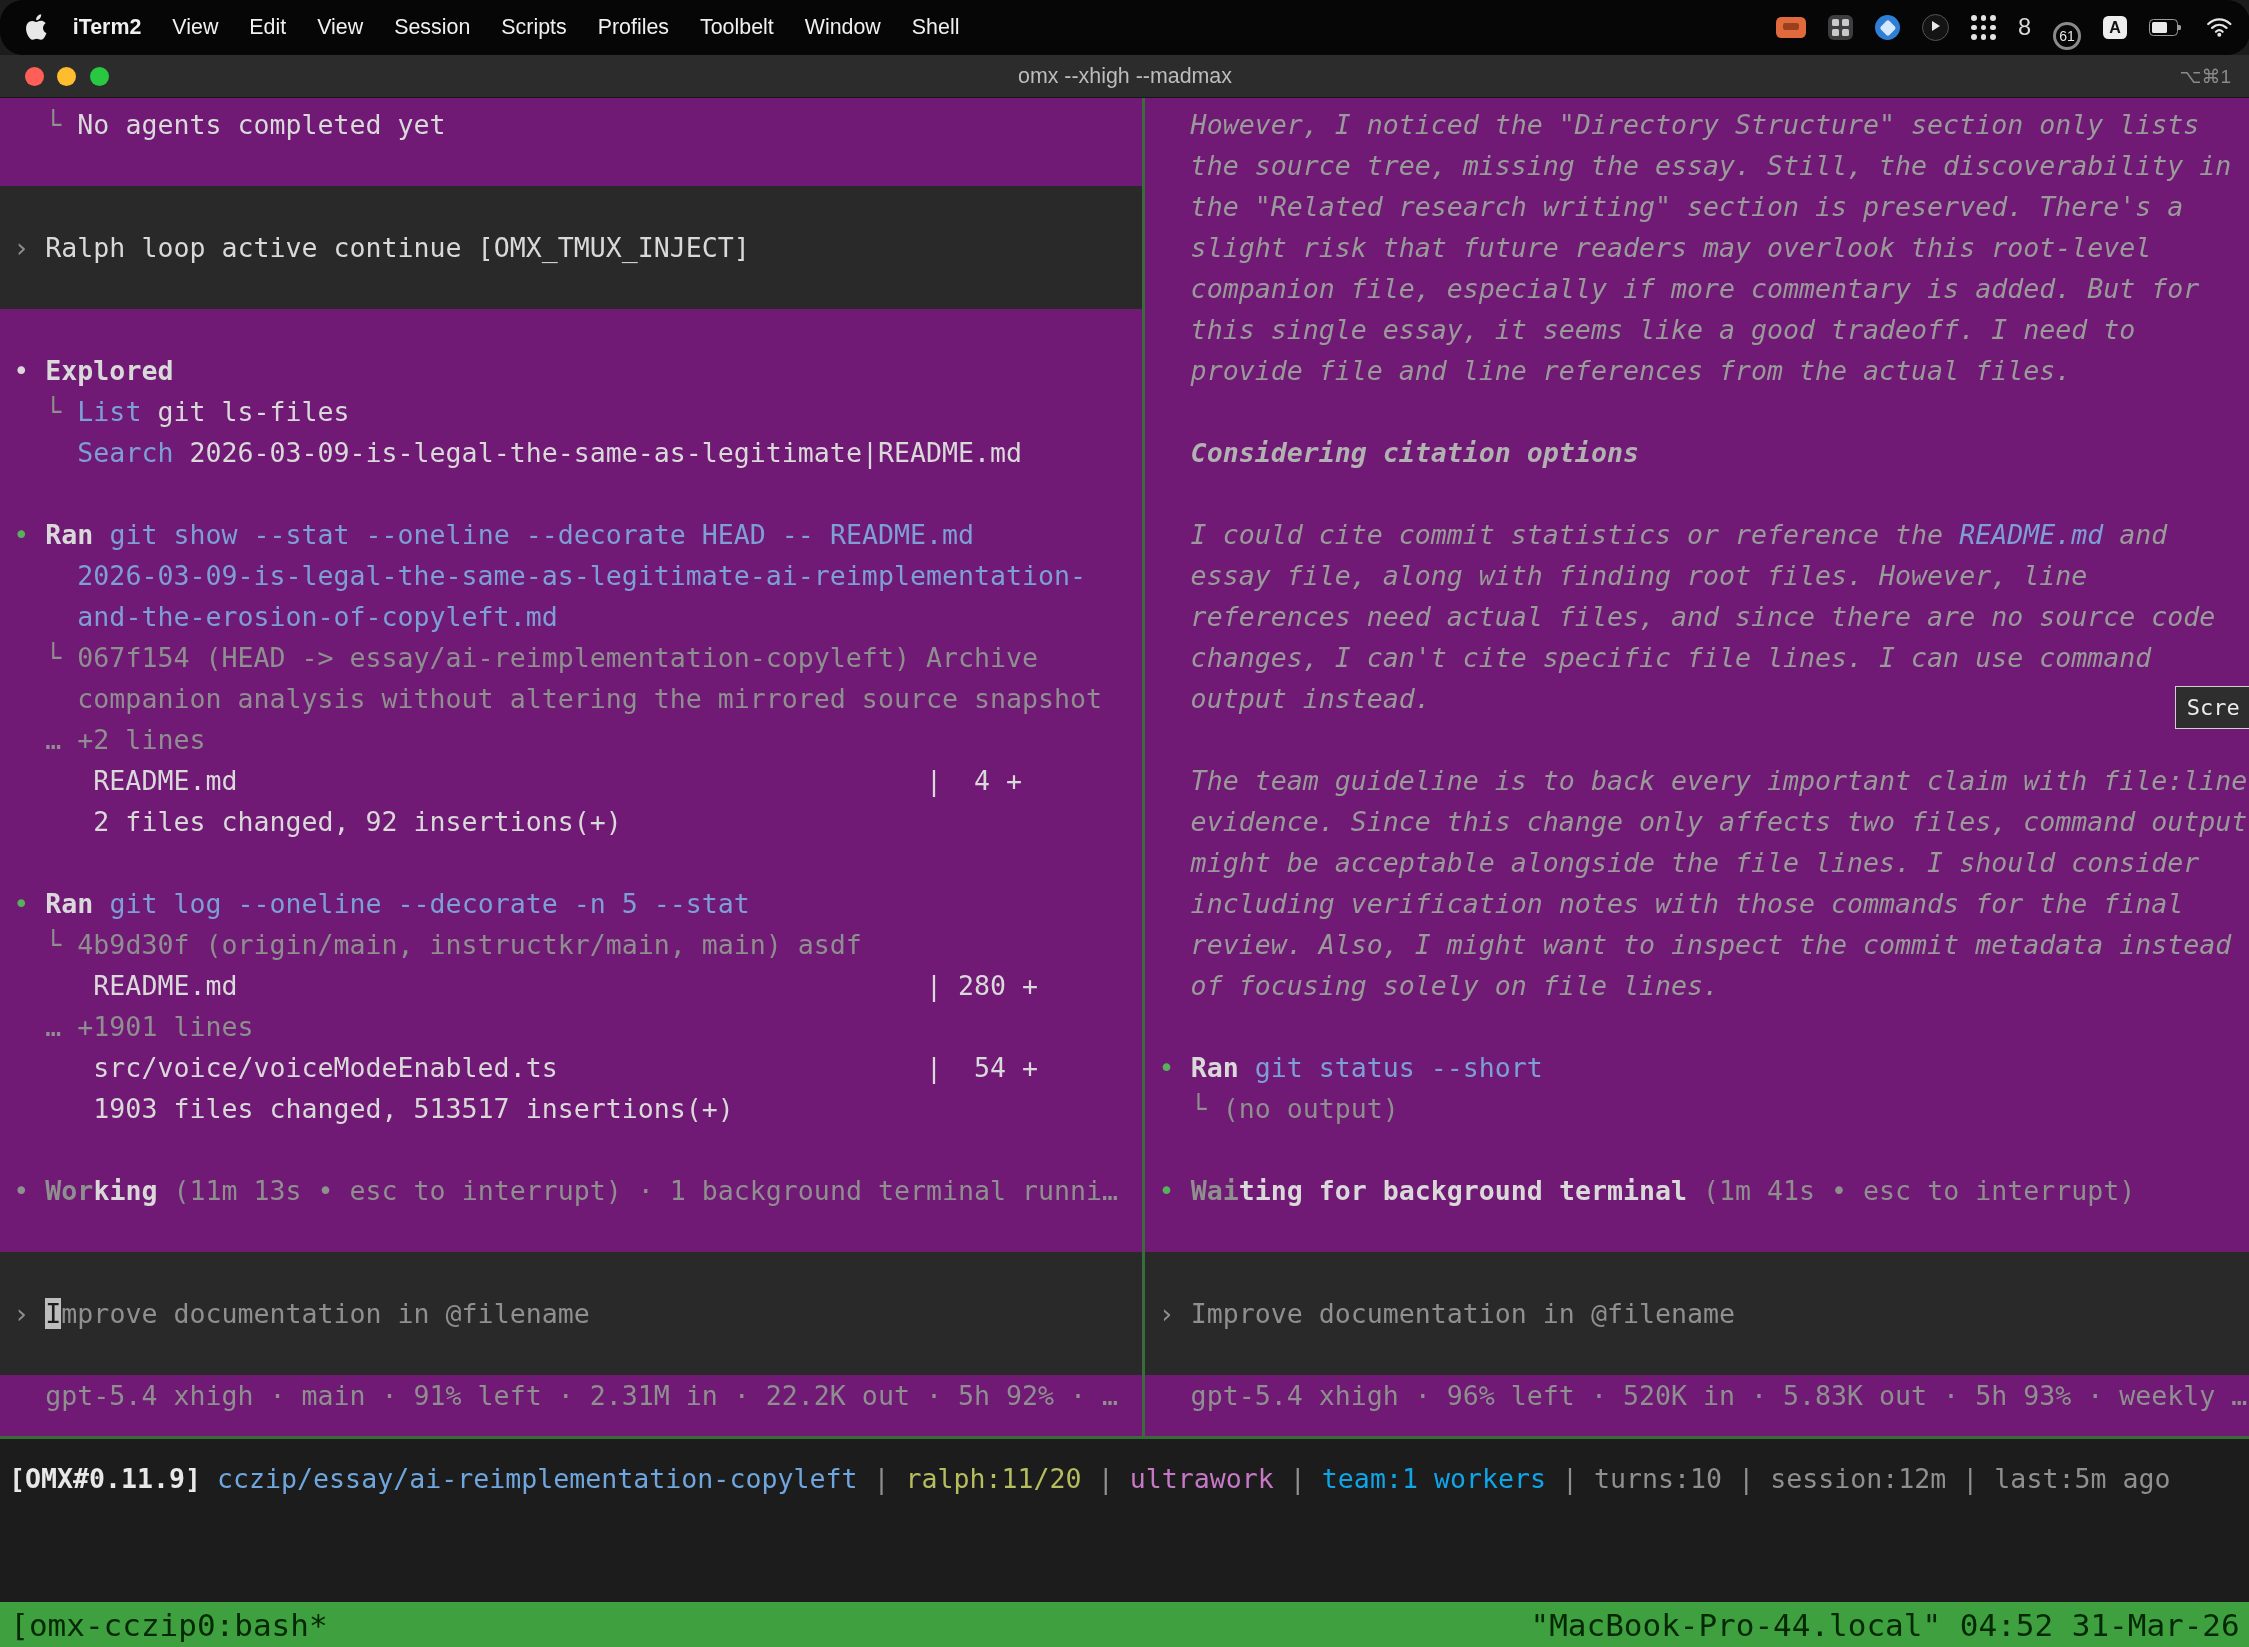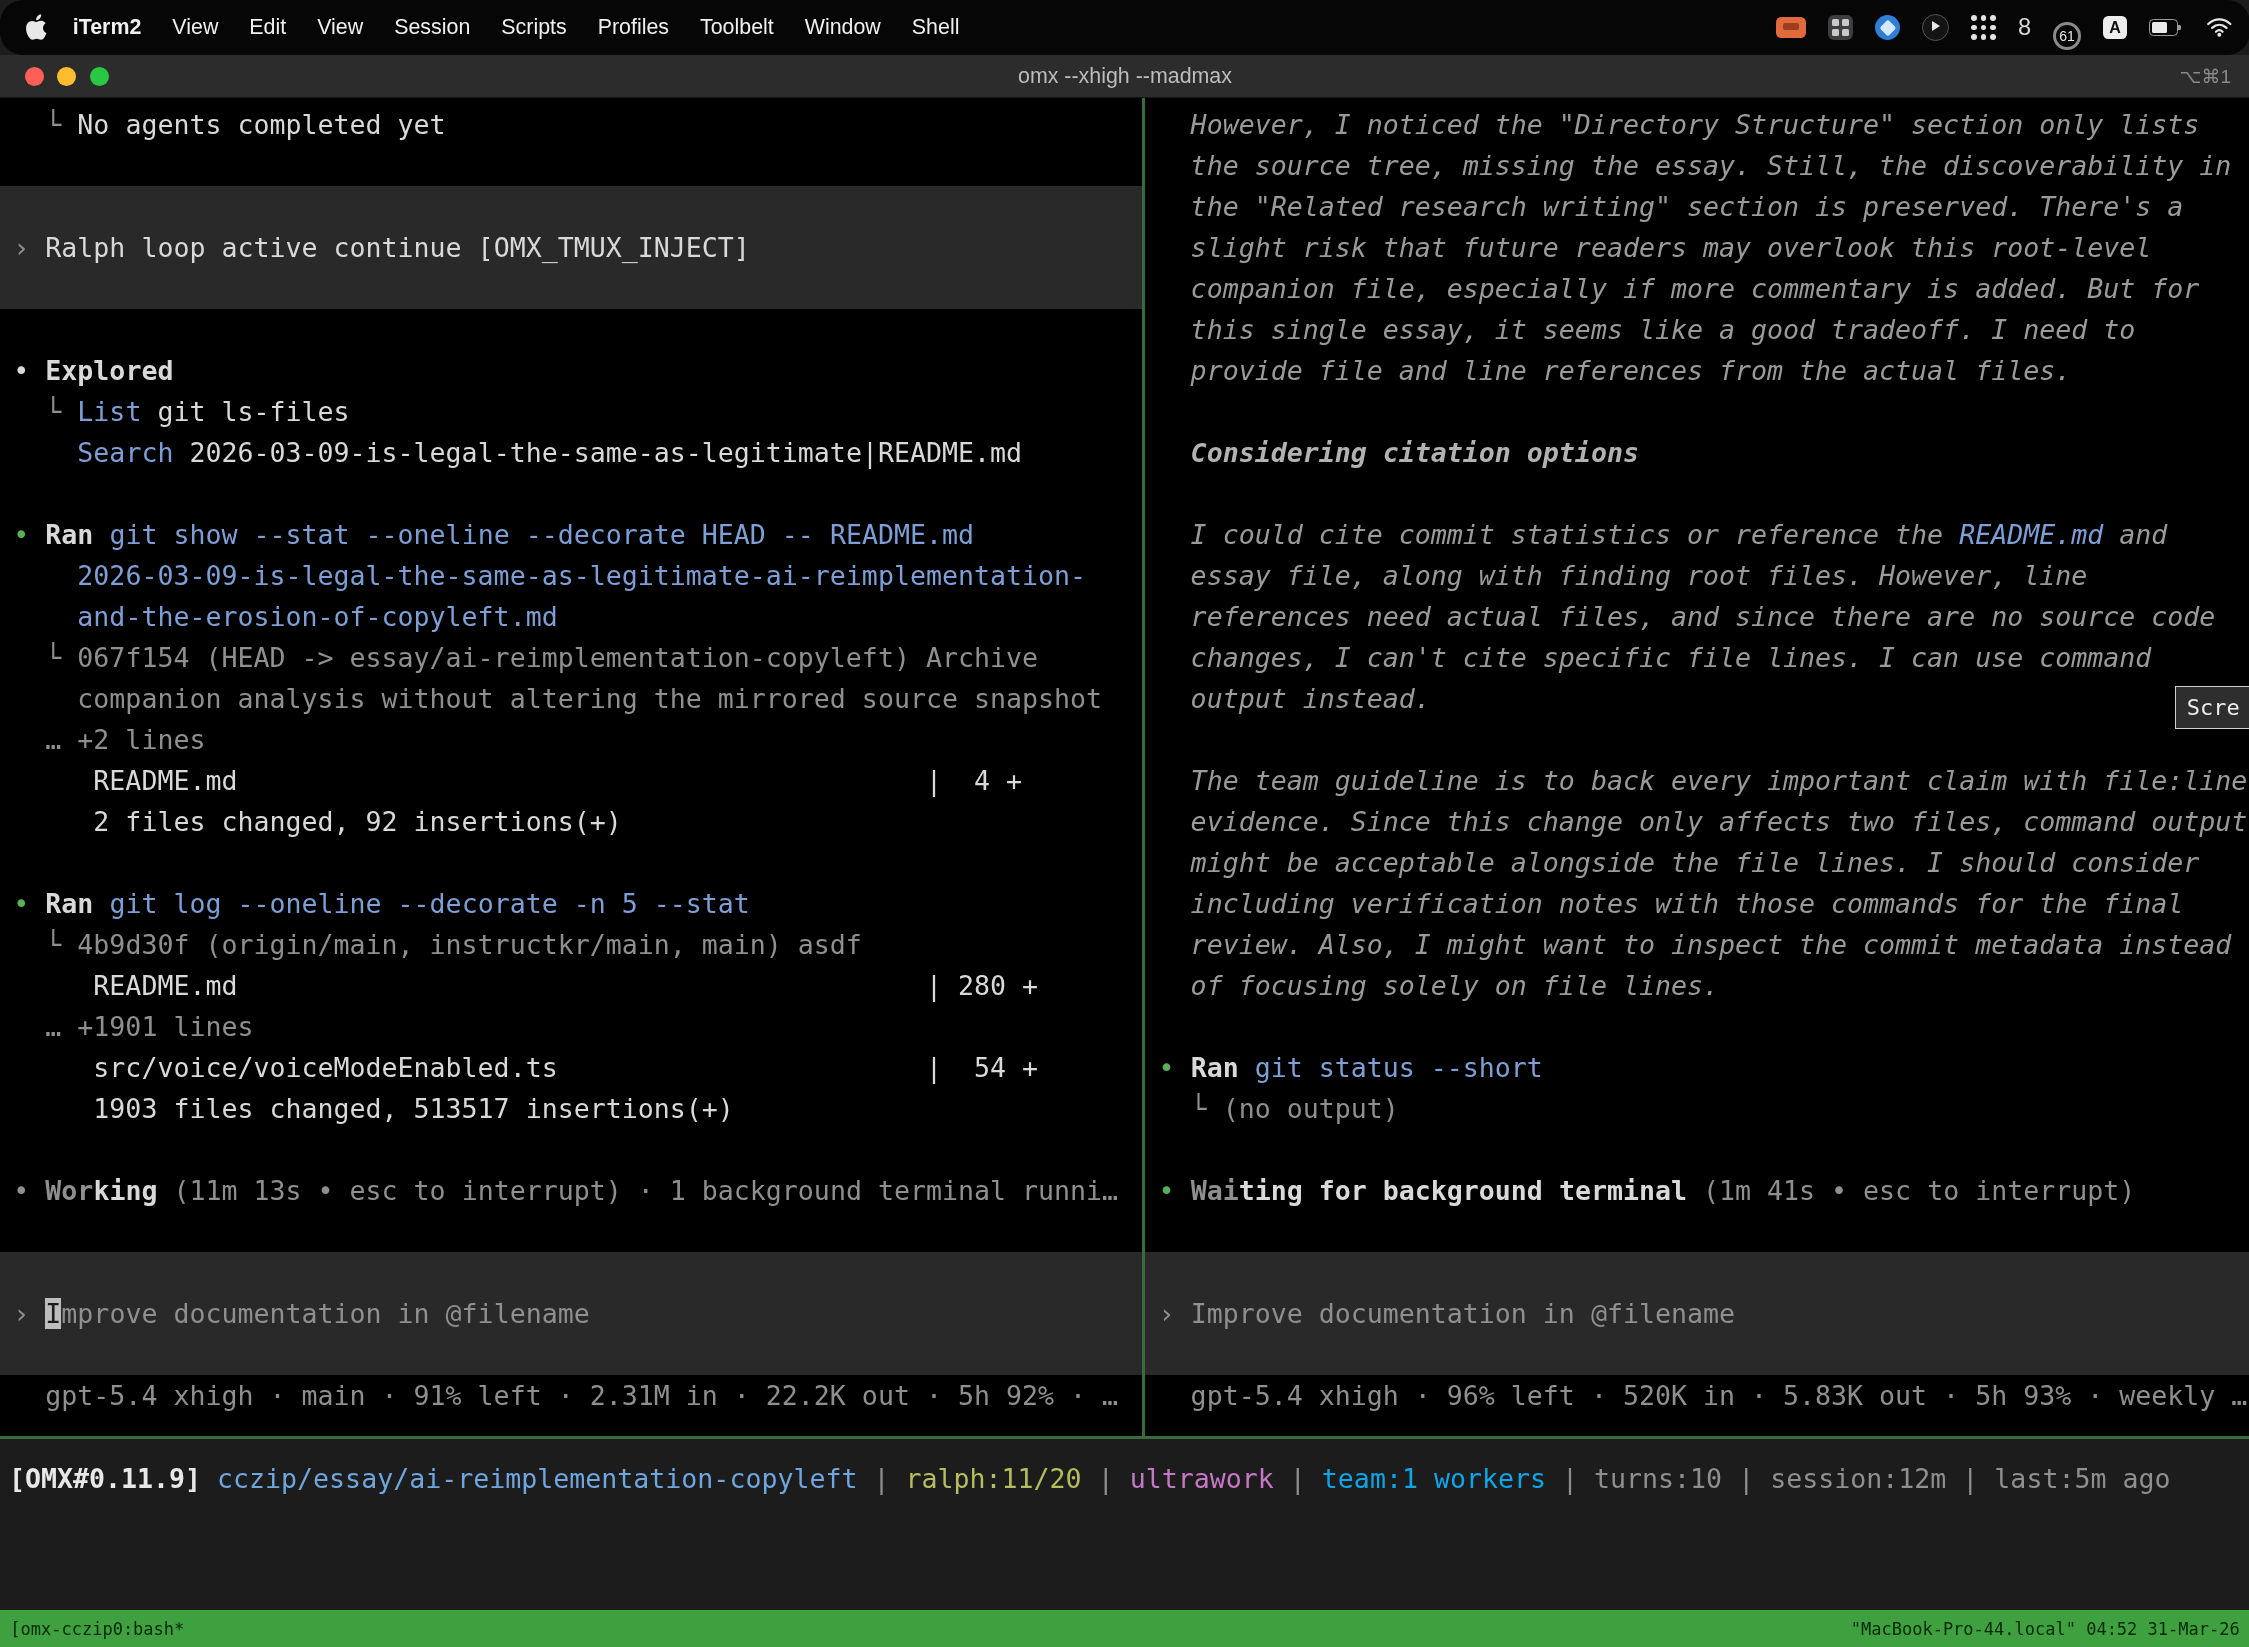--- a/index.html
+++ b/index.html
@@ -42,21 +42,21 @@
     position:relative;display:flex;align-items:center;justify-content:center;
     color:#bdbdbd;font-family:"Liberation Sans","DejaVu Sans",sans-serif;font-size:21.4px;
   }
   .lights{position:absolute;left:25px;top:0;bottom:0;display:flex;align-items:center;gap:13.3px;}
   .light{width:19px;height:19px;border-radius:50%;display:block;}
   .light.red{background:#ff5f57;}
   .light.yellow{background:#febc2e;}
   .light.green{background:#28c840;}
   .shortcut{position:absolute;right:19px;color:#8a8a8a;font-size:19px;}
   
-  .term{display:flex;height:1338px;background:#000000;}
+  .term{display:flex;height:1338px;background:#701a75;}
   .pane{overflow:hidden;padding:5.9px 0 0 13.3px;font-size:26.6px;line-height:41px;white-space:pre;color:#d9d9d9;}
   .pane.left{width:1129px;flex:none;}
   .vdiv{width:3px;background:#3a6b3a;flex:none;}
   .pane.right{flex:1;}
   .line{height:41px;}
   .tbox{background:#292929;margin-left:-13.3px;padding:41px 0 41px 13.3px;}
   .hdiv{height:3px;background:#3a6b3a;}
   
   .dim{color:#8f8f8f;}
   .blue{color:#7d9fd6;}
@@ -72,23 +72,23 @@
   .ultra{color:#c678c6;}
   .team{color:#0ea5e9;}
   
   .omxline{padding:19px 0 0 8.9px;font-size:26.6px;line-height:41px;white-space:pre;}
   .tooltip{
     position:absolute;right:0;top:686px;height:43px;box-sizing:border-box;
     background:#2e2e2e;border:1.5px solid #cfcfcf;border-right:none;
     color:#ececec;font-size:22px;display:flex;align-items:center;padding:0 10.3px;
   }
   .tmux{
-    position:absolute;left:0;right:0;bottom:0;height:38px;background:#3fa03f;
+    position:absolute;left:0;right:0;bottom:0;height:46px;background:#3fa03f;
     color:#052805;display:flex;align-items:center;justify-content:space-between;
-    font-size:17px;padding:0 10.3px;white-space:pre;
+    font-size:31px;padding:0 10.3px;white-space:pre;
   }
 </style>
 </head>
 <body>
 
 <div class="menubar">
   <span class="apple">
     <svg width="22" height="26.6" viewBox="0 0 17 20">
         <path fill="#e8e8e8" d="M13.9 10.6c0-2.4 2-3.6 2.1-3.7-1.1-1.7-2.9-1.9-3.5-1.9-1.5-.2-2.9.9-3.7.9-.8 0-1.9-.9-3.2-.8-1.6 0-3.1 1-4 2.4-1.7 3-.4 7.4 1.2 9.8.8 1.2 1.8 2.5 3.1 2.4 1.2-.1 1.7-.8 3.2-.8s1.9.8 3.2.8c1.3 0 2.2-1.2 3-2.4.9-1.4 1.3-2.7 1.3-2.8-.1 0-2.6-1-2.7-3.9z"></path>
         <path fill="#e8e8e8" d="M11.5 3.2c.7-.8 1.1-2 1-3.2-1 0-2.2.7-2.9 1.5-.6.7-1.2 1.9-1 3 1.1.1 2.2-.6 2.9-1.3z"></path>

